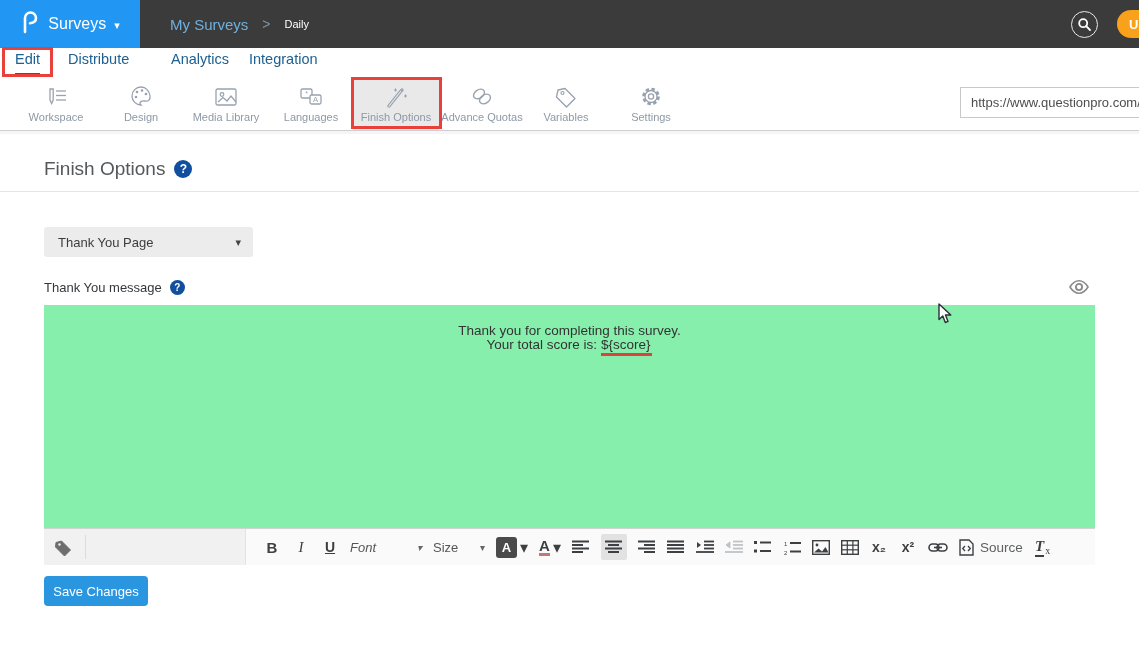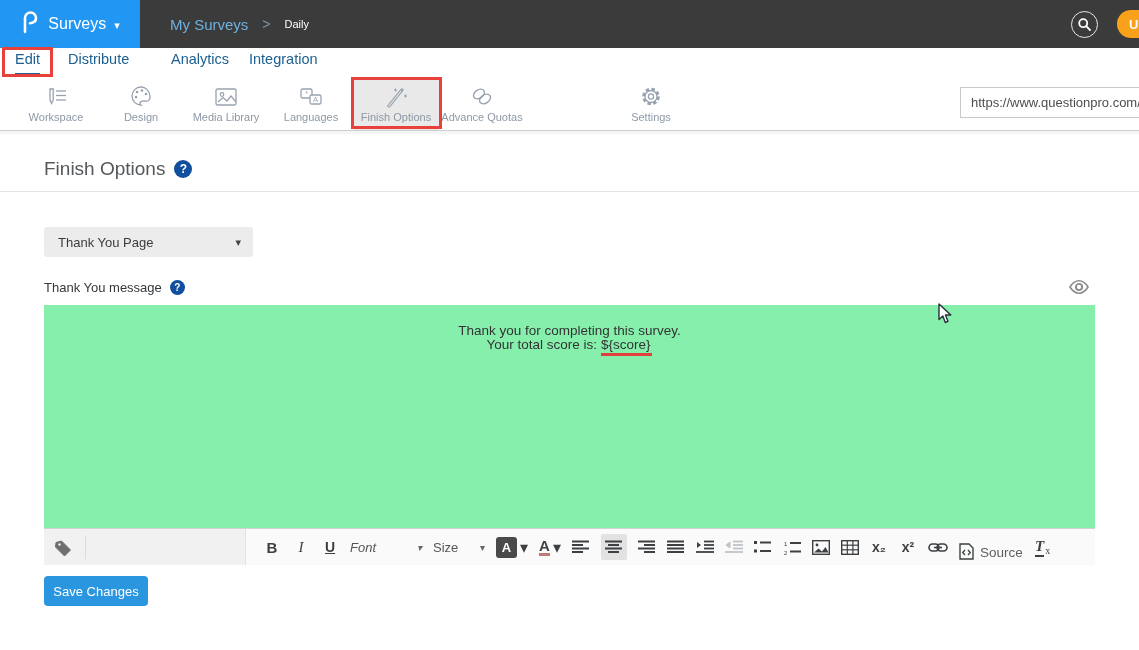--- a/index.html
+++ b/index.html
@@ -89,21 +89,21 @@
   .eb-size { width:52px; justify-content:space-between; }
   .eb-bgcolor .chip { width:21px; height:21px; background:#4a4a4a; border-radius:3px; color:#fff; font-size:13px;
                       font-weight:bold; display:flex; align-items:center; justify-content:center; }
   .eb-bgcolor, .eb-txtcolor { gap:3px; }
   .eb-txtcolor .a { font-size:15px; font-weight:bold; color:#3d4042; border-bottom:3px solid #bf7a76; line-height:15px; }
   .eb-active { background:#e2e2e2; border-radius:2px; width:26px; }
   .eb-disabled svg line, .eb-disabled svg path { stroke:#bfc3c7; }
   .eb-tx { font-family:"Liberation Serif", serif; }
   .eb-tx .t { font-style:italic; font-weight:bold; font-size:15px; border-bottom:2px solid #3d4042; }
   .eb-tx .x { font-size:10px; margin-left:1px; margin-top:6px; }
-  .eb-source { gap:6px; color:#5d6163; font-size:13.5px;align-items:flex-end; }
+  .eb-source { gap:6px; color:#5d6163; font-size:13.5px; }
   .sup-sub { font-size:14px; font-weight:bold; }
 
   
   .save-btn { position:absolute; left:44px; top:576px; width:104px; height:30px; background:#2b96e0;
               border:none; border-radius:4px; color:#fff; font-size:13px; cursor:pointer;
               font-family:"Liberation Sans", sans-serif; }
 
   .cursor { position:absolute; left:938px; top:303px; pointer-events:none; }
 </style>
 </head>
@@ -188,20 +188,27 @@
         <path d="M12.5 2.5 v3 M11 4 h3" stroke="#98a2ae" stroke-width="1.1"></path>
       </svg>
       <span class="lbl">Finish Options</span>
     </div>
     <div class="tool-item ti-5">
       <svg width="26" height="22" viewBox="0 0 26 22">
         <ellipse cx="10" cy="8" rx="6" ry="4.2" fill="none" stroke="#98a2ae" stroke-width="1.4" transform="rotate(-35 10 8)"></ellipse>
         <ellipse cx="16" cy="13" rx="6" ry="4.2" fill="none" stroke="#98a2ae" stroke-width="1.4" transform="rotate(-35 16 13)"></ellipse>
       </svg>
       <span class="lbl">Advance Quotas</span>
+    </div>
+    <div class="tool-item ti-6">
+      <svg width="24" height="22" viewBox="0 0 24 22">
+        <path d="M4 4 l7-1.5 10 10 -8.5 8.5 -10-10 z" fill="none" stroke="#98a2ae" stroke-width="1.3" stroke-linejoin="round"></path>
+        <circle cx="8.5" cy="7" r="1.5" fill="none" stroke="#98a2ae" stroke-width="1.2"></circle>
+      </svg>
+      <span class="lbl">Variables</span>
     </div>
     <div class="tool-item ti-7">
       <svg width="24" height="23" viewBox="0 0 24 23">
         <circle cx="12" cy="11.5" r="7.4" fill="none" stroke="#98a2ae" stroke-width="2.8" stroke-dasharray="3.4 2.45"></circle>
         <circle cx="12" cy="11.5" r="6" fill="none" stroke="#98a2ae" stroke-width="1.3"></circle>
         <circle cx="12" cy="11.5" r="2.6" fill="none" stroke="#98a2ae" stroke-width="1.3"></circle>
       </svg>
       <span class="lbl">Settings</span>
     </div>
     <input class="url-field" type="text" readonly="" value="https://www.questionpro.com/" style="">

